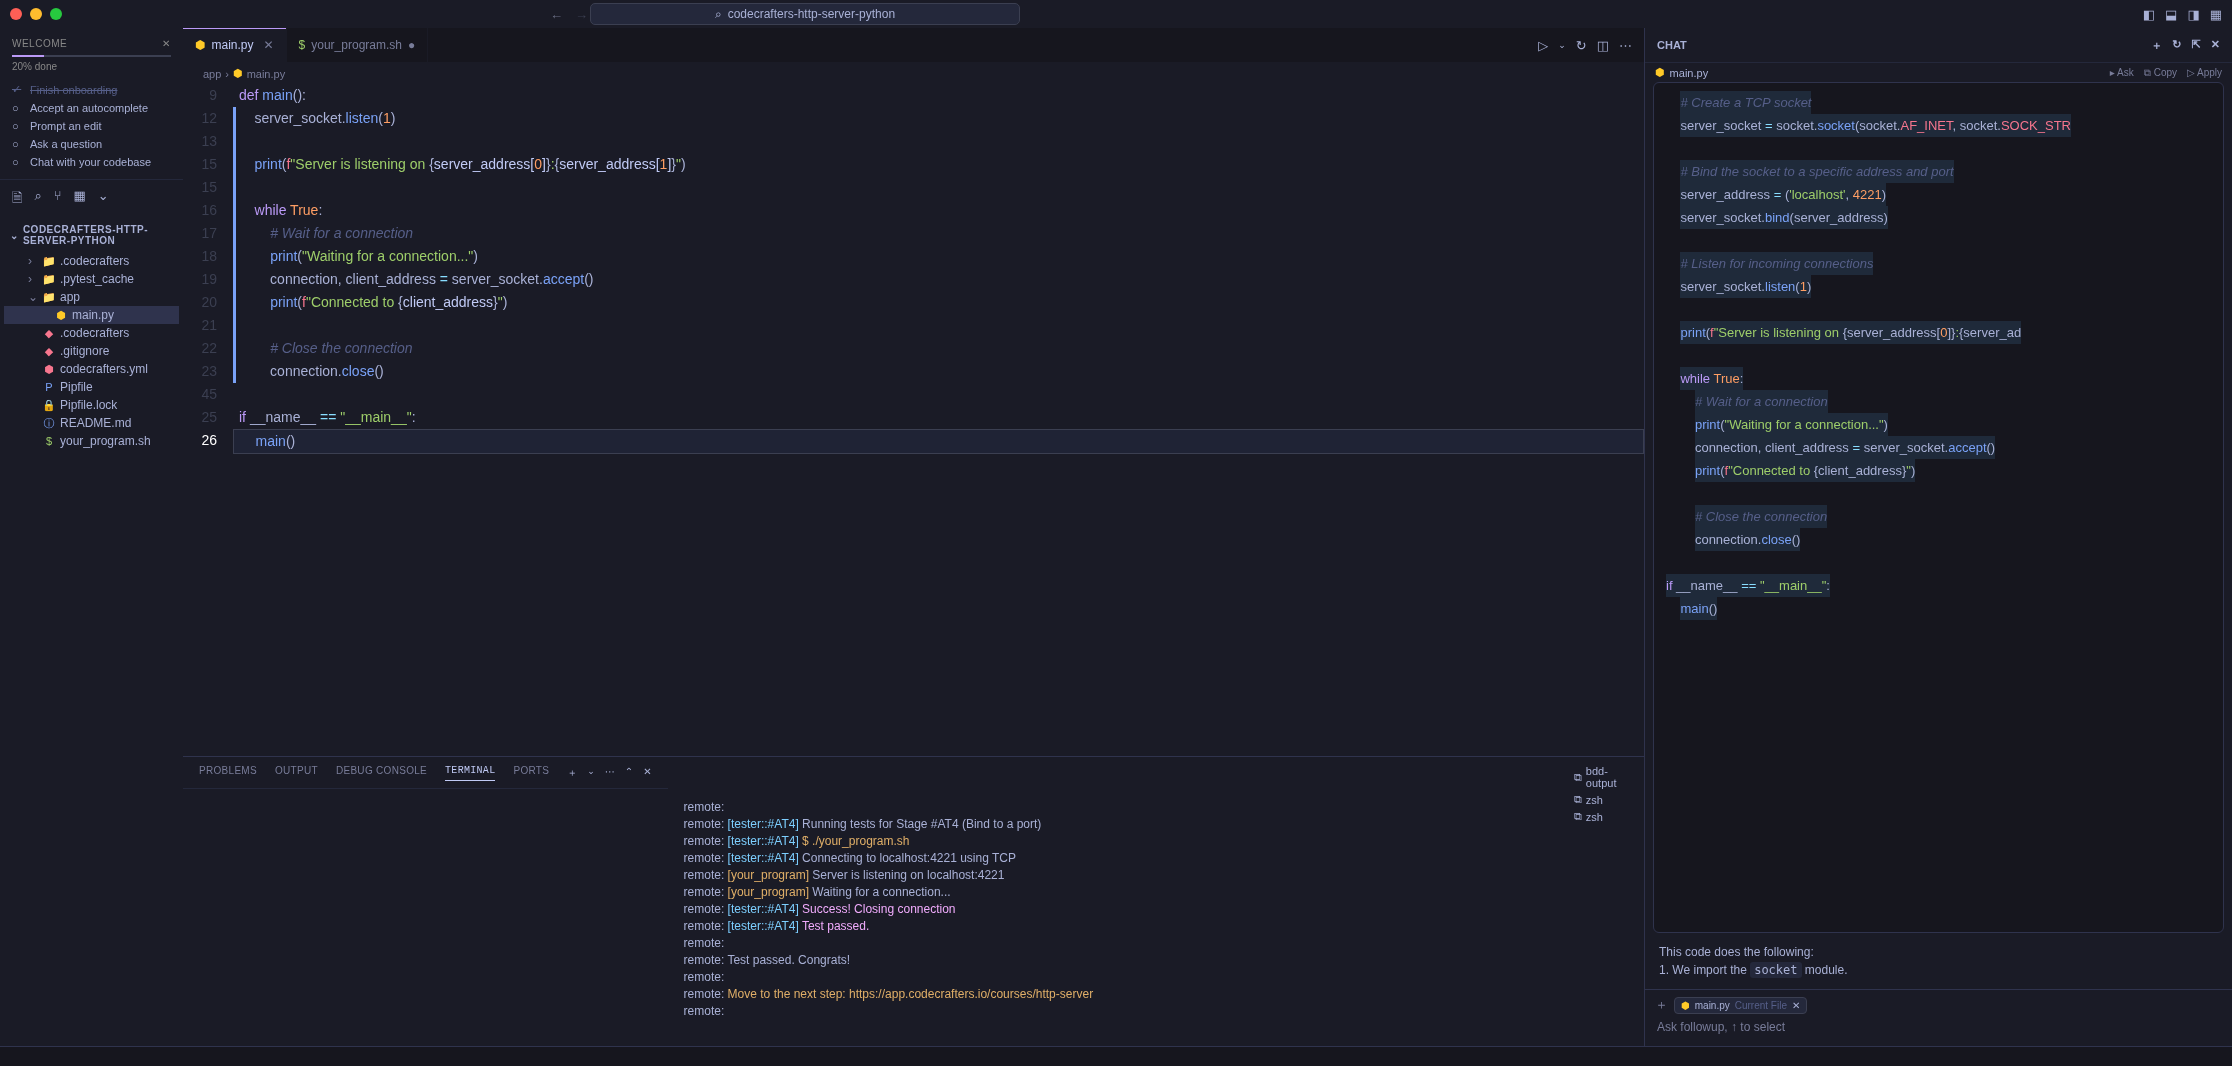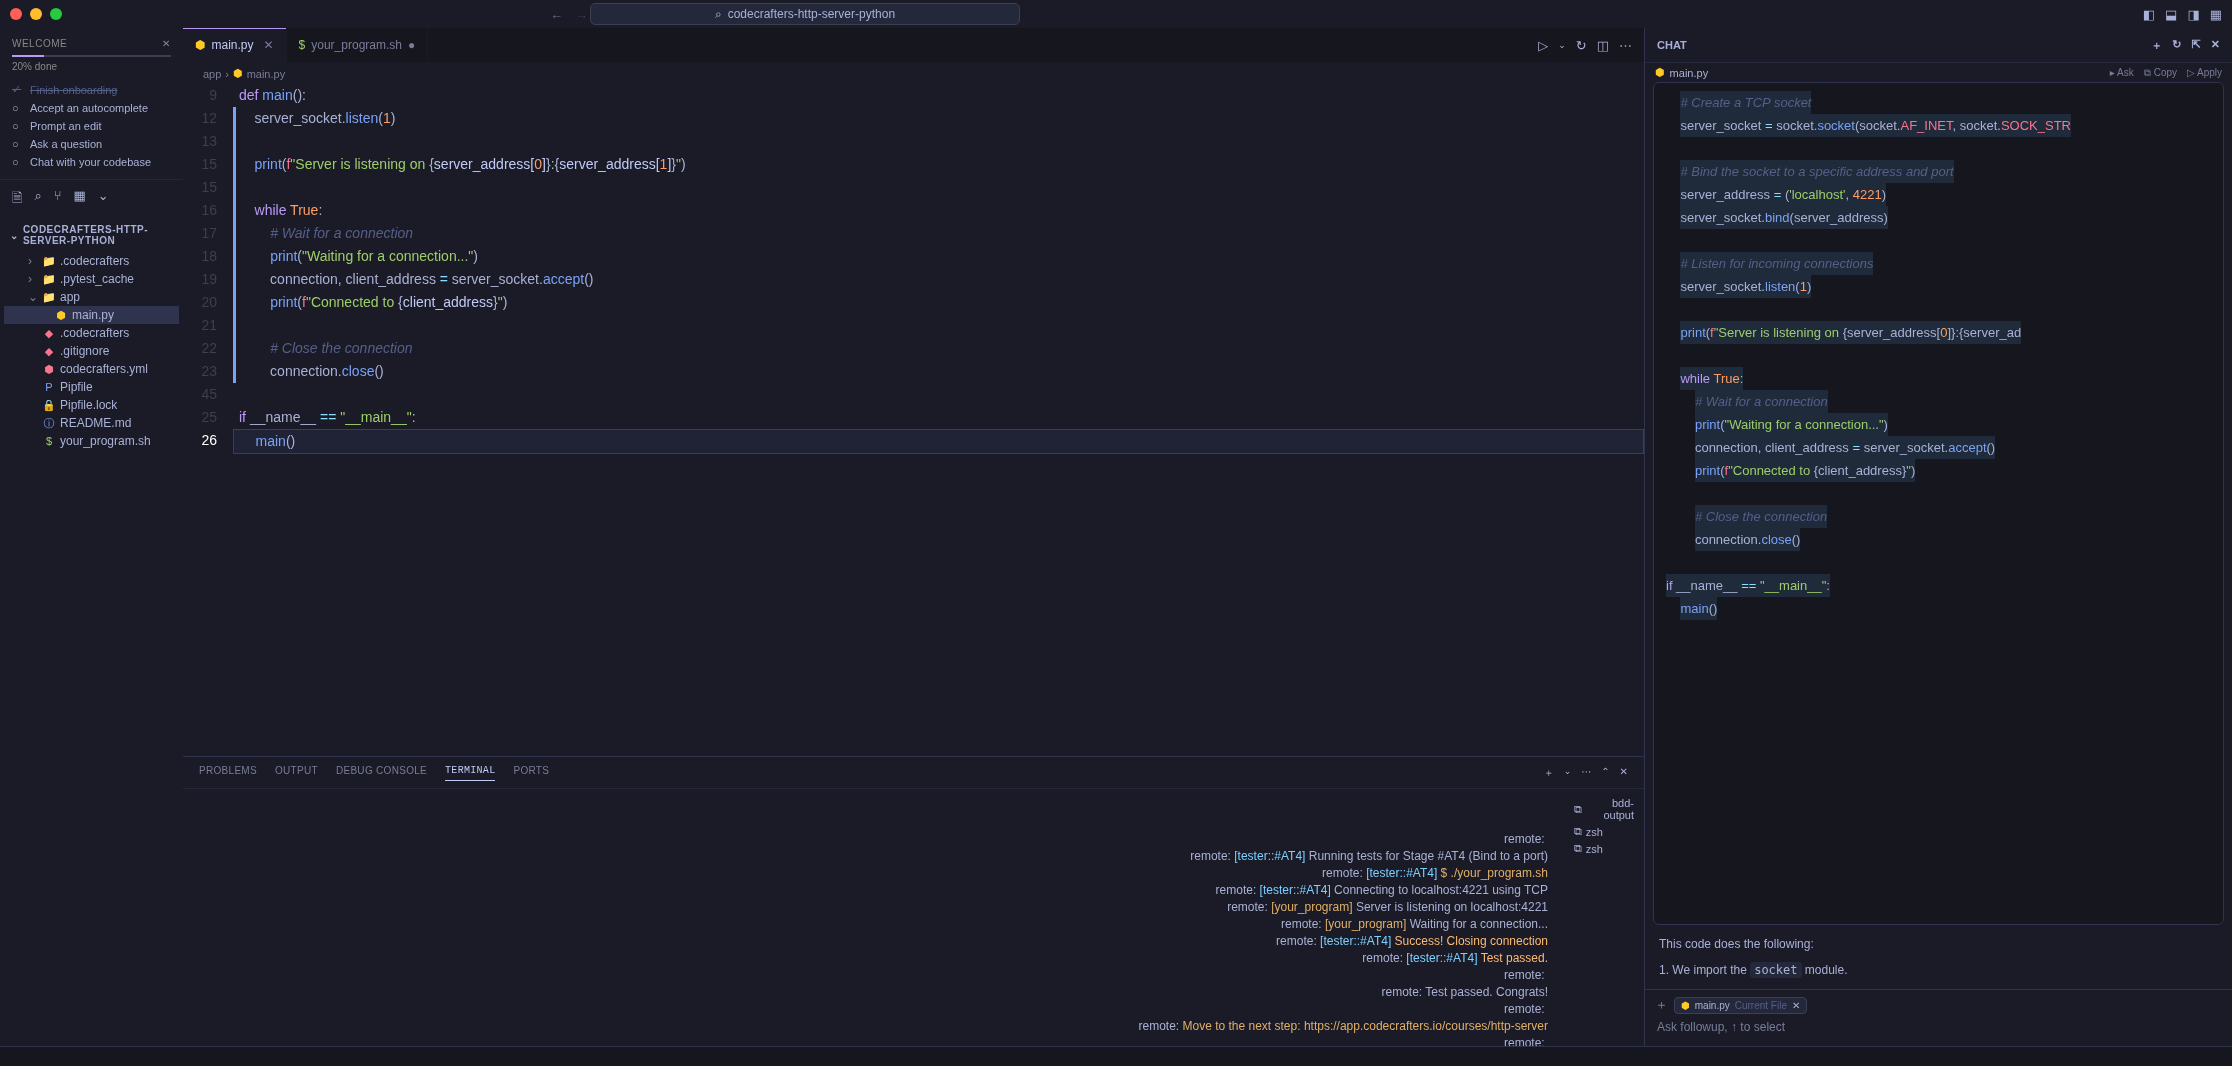--- a/index.html
+++ b/index.html
@@ -47,31 +47,31 @@
 .cursor-line { background: #1f2335; border: 1px solid #3b3f51; }
 .kw { color: #bb9af7; }
 .fn { color: #7aa2f7; }
 .str { color: #9ece6a; }
 .num { color: #ff9e64; }
 .cm { color: #565f89; font-style: italic; }
 .op { color: #89ddff; }
 .self { color: #f7768e; }
 .bool { color: #ff9e64; }
 .fexpr { color: #c0caf5; }
-.terminal-panel { height: 290px; background: #1a1b26; border-top: 1px solid #2f334d; display: flex; flex-direction: column; text-align: right; }
+.terminal-panel { height: 290px; background: #1a1b26; border-top: 1px solid #2f334d; display: flex; flex-direction: row; }
 .terminal-tabs { height: 32px; display: flex; align-items: center; padding: 0 16px; gap: 18px; font-size: 10px; border-bottom: 1px solid #24283b; }
 .term-tab { color: #787c99; cursor: pointer; letter-spacing: 0.3px; }
 .term-tab.active { color: #c0caf5; border-bottom: 1px solid #c0caf5; padding-bottom: 4px; font-family: Liberation Mono, monospace; }
 .term-actions { margin-left: auto; display: flex; gap: 10px; color: #a9b1d6; }
 .terminal-body { flex: 1; display: flex; overflow: hidden; }
 .terminal-output { flex: 1; padding: 8px 16px; font-family: 'SF Mono', Menlo, monospace; font-size: 12px; line-height: 17px; overflow: auto; white-space: pre-wrap; }
 .term-list { width: 80px; padding: 6px; font-size: 11px; }
 .term-list-item { padding: 2px 4px; display: flex; align-items: center; gap: 4px; }
 .t-cyan { color: #7dcfff; }
-.t-green { color: #fdba74; }
+.t-green { color: #f0abfc; }
 .t-yellow { color: #e0af68; }
 .chat-panel { width: 588px; background: #1a1b26; border-left: 1px solid #2f334d; display: flex; flex-direction: column; }
 .chat-header { height: 35px; display: flex; align-items: center; padding: 0 12px; font-size: 11px; font-weight: 600; border-bottom: 1px solid #24283b; }
 .chat-header-actions { margin-left: auto; display: flex; gap: 10px; color: #a9b1d6; }
 .chat-file-pill { padding: 3px 10px; font-size: 11px; display: flex; align-items: center; gap: 5px; }
 .chat-file-actions { margin-left: auto; display: flex; gap: 10px; font-size: 10px; color: #787c99; }
 .chat-code { flex: 1; overflow: auto; background: #16161e; margin: 0 8px; border: 1px solid #2f334d; border-radius: 6px; padding: 8px 12px; font-family: 'SF Mono', Menlo, monospace; font-size: 13px; line-height: 23px; white-space: pre; }
 .chat-code .diff-bg { background: #1f2a3a; display: inline-block; }
 .chat-text { padding: 10px 14px; font-size: 12px; line-height: 18px; }
 .chat-input-area { border-top: 1px solid #2f334d; padding: 6px 10px; }
@@ -333,21 +333,21 @@
       <span>main.py</span>
       <div class="chat-file-actions">
         <span>▸ <span>Ask</span></span>
         <span>⧉ <span>Copy</span></span>
         <span>▷ <span>Apply</span></span>
       </div>
     </div>
     <div class="chat-code" id="chat-code"><div>    <span class="cm diff-bg"># Create a TCP socket</span></div><div>    <span class="diff-bg">server_socket <span class="op">=</span> socket.<span class="fn">socket</span>(socket.<span class="self">AF_INET</span>, socket.<span class="self">SOCK_STR</span></span></div><div> </div><div>    <span class="cm diff-bg"># Bind the socket to a specific address and port</span></div><div>    <span class="diff-bg">server_address <span class="op">=</span> (<span class="str">'localhost'</span>, <span class="num">4221</span>)</span></div><div>    <span class="diff-bg">server_socket.<span class="fn">bind</span>(server_address)</span></div><div> </div><div>    <span class="cm diff-bg"># Listen for incoming connections</span></div><div>    <span class="diff-bg">server_socket.<span class="fn">listen</span>(<span class="num">1</span>)</span></div><div> </div><div>    <span class="diff-bg"><span class="fn">print</span>(<span class="self">f</span><span class="str">"Server is listening on </span>{server_address[<span class="num">0</span>]}<span class="str">:</span>{server_ad</span></div><div> </div><div>    <span class="diff-bg"><span class="kw">while</span> <span class="bool">True</span>:</span></div><div>        <span class="cm diff-bg"># Wait for a connection</span></div><div>        <span class="diff-bg"><span class="fn">print</span>(<span class="str">"Waiting for a connection..."</span>)</span></div><div>        <span class="diff-bg">connection, client_address <span class="op">=</span> server_socket.<span class="fn">accept</span>()</span></div><div>        <span class="diff-bg"><span class="fn">print</span>(<span class="self">f</span><span class="str">"Connected to </span>{client_address}<span class="str">"</span>)</span></div><div> </div><div>        <span class="cm diff-bg"># Close the connection</span></div><div>        <span class="diff-bg">connection.<span class="fn">close</span>()</span></div><div> </div><div><span class="diff-bg"><span class="kw">if</span> __name__ <span class="op">==</span> <span class="str">"__main__"</span>:</span></div><div>    <span class="diff-bg"><span class="fn">main</span>()</span></div></div>
     <div class="chat-text">
       <div>This code does the following:</div>
-      <div style="margin-top:8px">
+      <div style="">
         <span>1. We import the </span><span class="code-mono">socket</span><span> module.</span>
       </div>
     </div>
     <div class="chat-input-area">
       <div style="display:flex;gap:6px;align-items:center">
         <span style="color:#787c99">＋</span>
         <span class="chat-pill">
           <span style="color:#ffca28">⬢</span>
           <span>main.py</span>
           <span style="color:#565f89">Current File</span>

